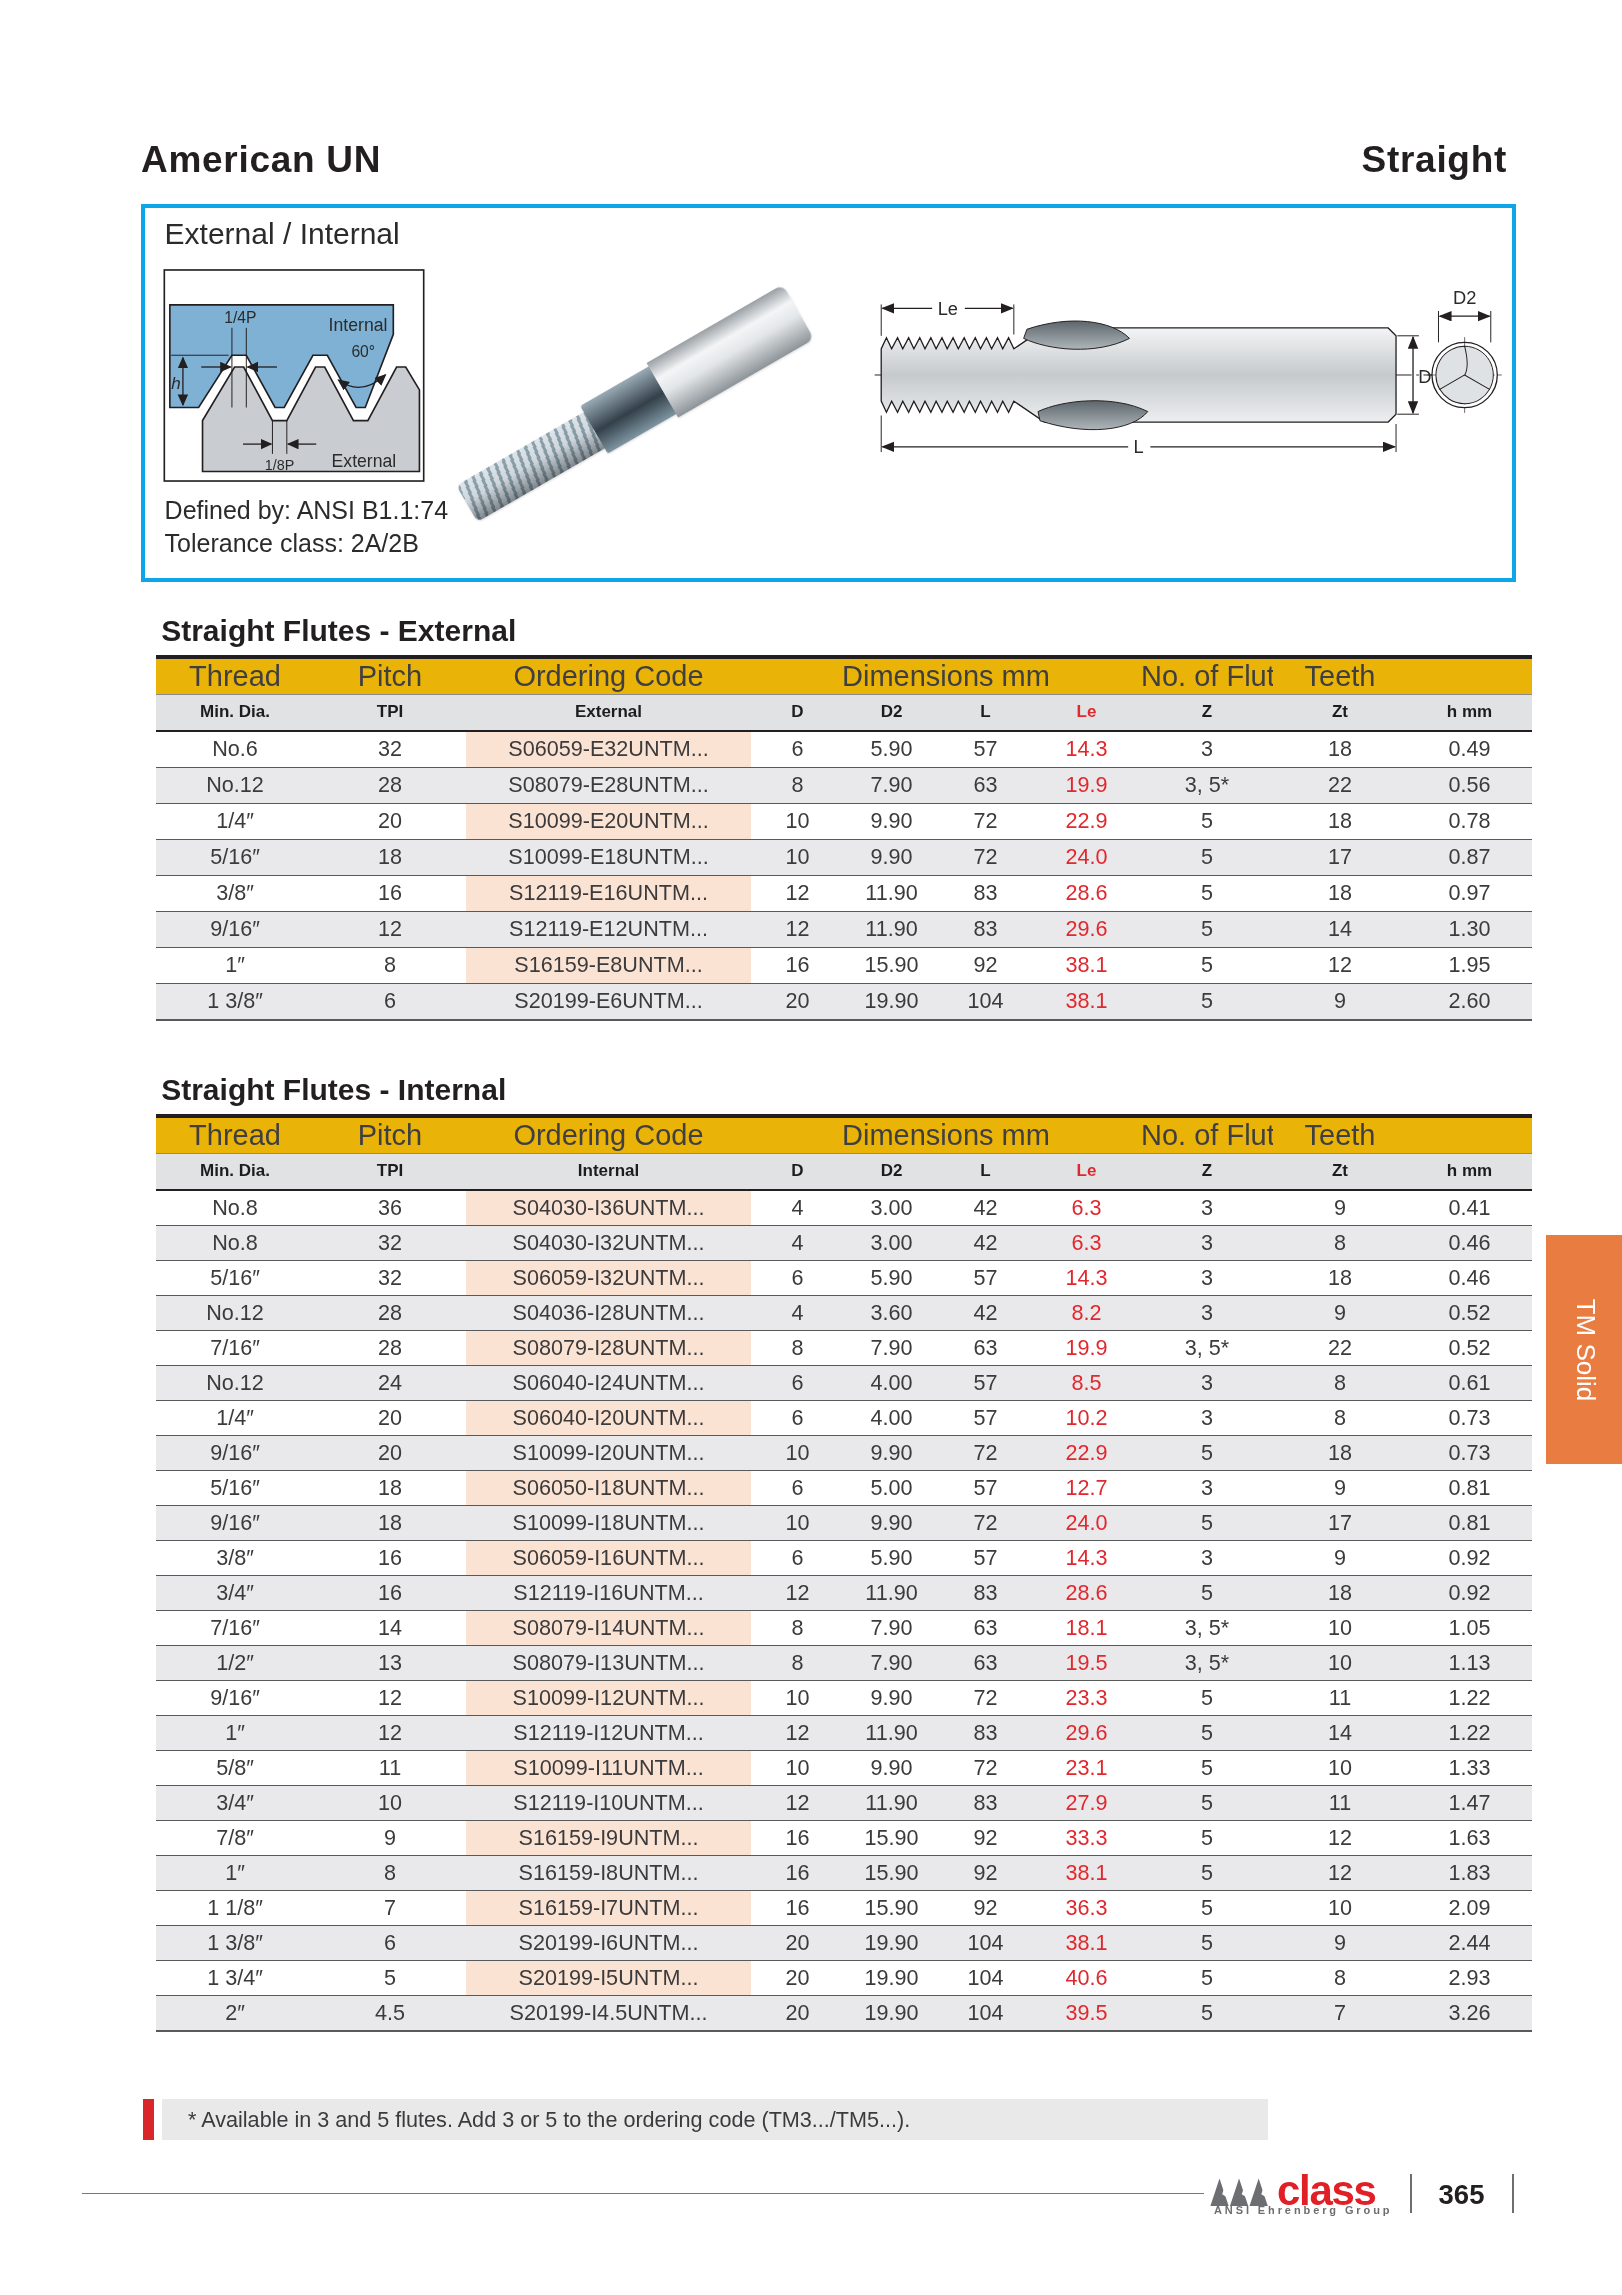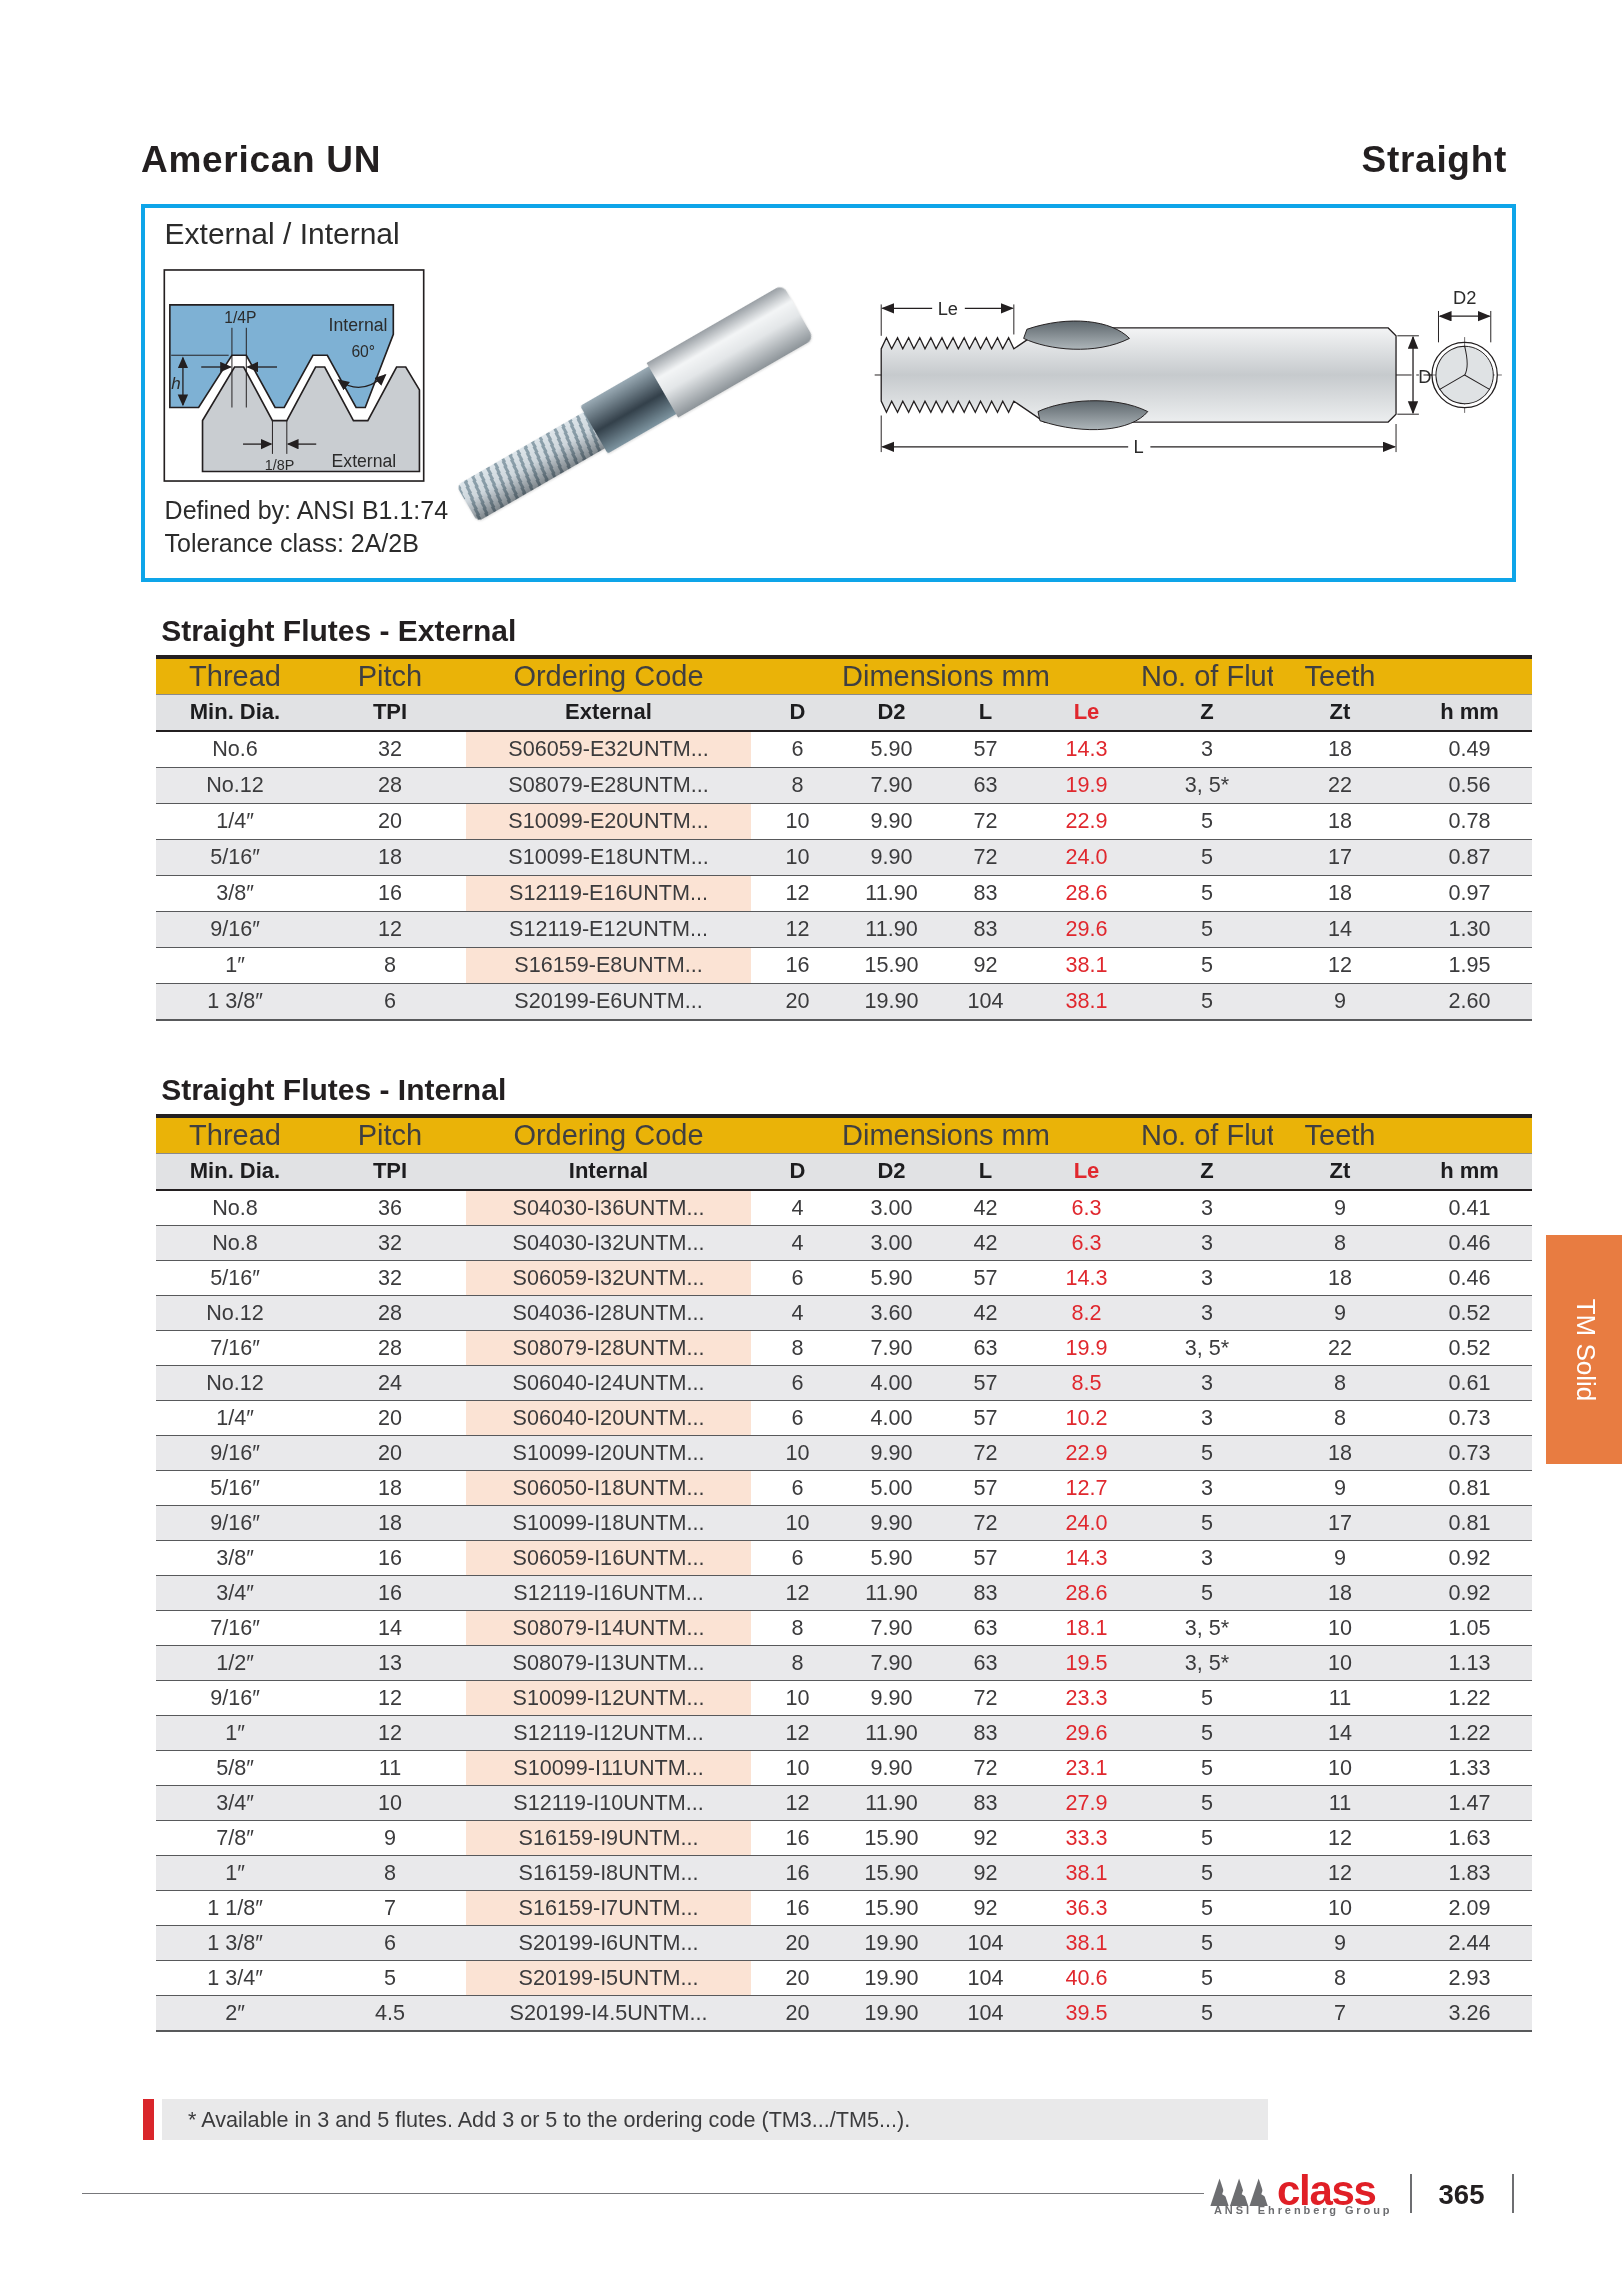--- a/index.html
+++ b/index.html
@@ -26,21 +26,21 @@
     background-blend-mode:multiply;}
   .tool-flute{width:79px; height:55px; background:linear-gradient(180deg,#9aabb5,#33404a 55%,#7e95a1); border-radius:2.6px 0 0 2.6px;}
   .tool-shank{flex:1; height:63px; border-radius:0 7.9px 7.9px 0;
     background:linear-gradient(180deg,#9aa0a5,#f3f5f6 30%,#e3e6e8 55%,#8d9499);}
   
   .table-block{position:absolute; left:156px;}
   .table-title{font-size:30px; font-weight:700; color:#231f20; margin:0 0 6.5px 5.2px;}
   table.spec{border-collapse:collapse; table-layout:fixed; width:1375px; border-top:4.6px solid #231f20; border-bottom:2.6px solid #58595b;}
   table.spec th, table.spec td{padding:0; text-align:center; overflow:hidden; white-space:nowrap;}
   tr.group-row th{height:35px; background:#eab308; font-weight:400; font-size:29px; color:#3f3f41; border-bottom:1.3px solid #8a8a8d;}
-  tr.sub-row th{height:35px; background:#e1e2e4; font-weight:700; font-size:22px; color:#1d1d1f; border-bottom:2px solid #231f20;}
+  tr.sub-row th{height:35px; background:#e1e2e4; font-weight:700; font-size:17px; color:#1d1d1f; border-bottom:2px solid #231f20;}
   table.spec tbody td{font-size:21.6px; color:#3b3b3d; border-bottom:1.3px solid #58595b; background:#ffffff;}
   #external-table tbody td{height:35px;}
   #internal-table tbody td{height:34px;}
   table.spec tbody tr.alt td{background:#e9e9eb;}
   table.spec tbody td.code{background:#fbe3d4;}
   table.spec .red{color:#e0282e;}
   
   .footnote-bar{position:absolute; left:143px; top:2099px; width:10.5px; height:41px; background:#d9262b;}
   .footnote-box{position:absolute; left:162px; top:2099px; width:1106px; height:41px; background:#e9e9ea; box-sizing:border-box;}
   .footnote-text{font-size:21.6px; color:#3b3b3d; line-height:41px; padding-left:26px;}

